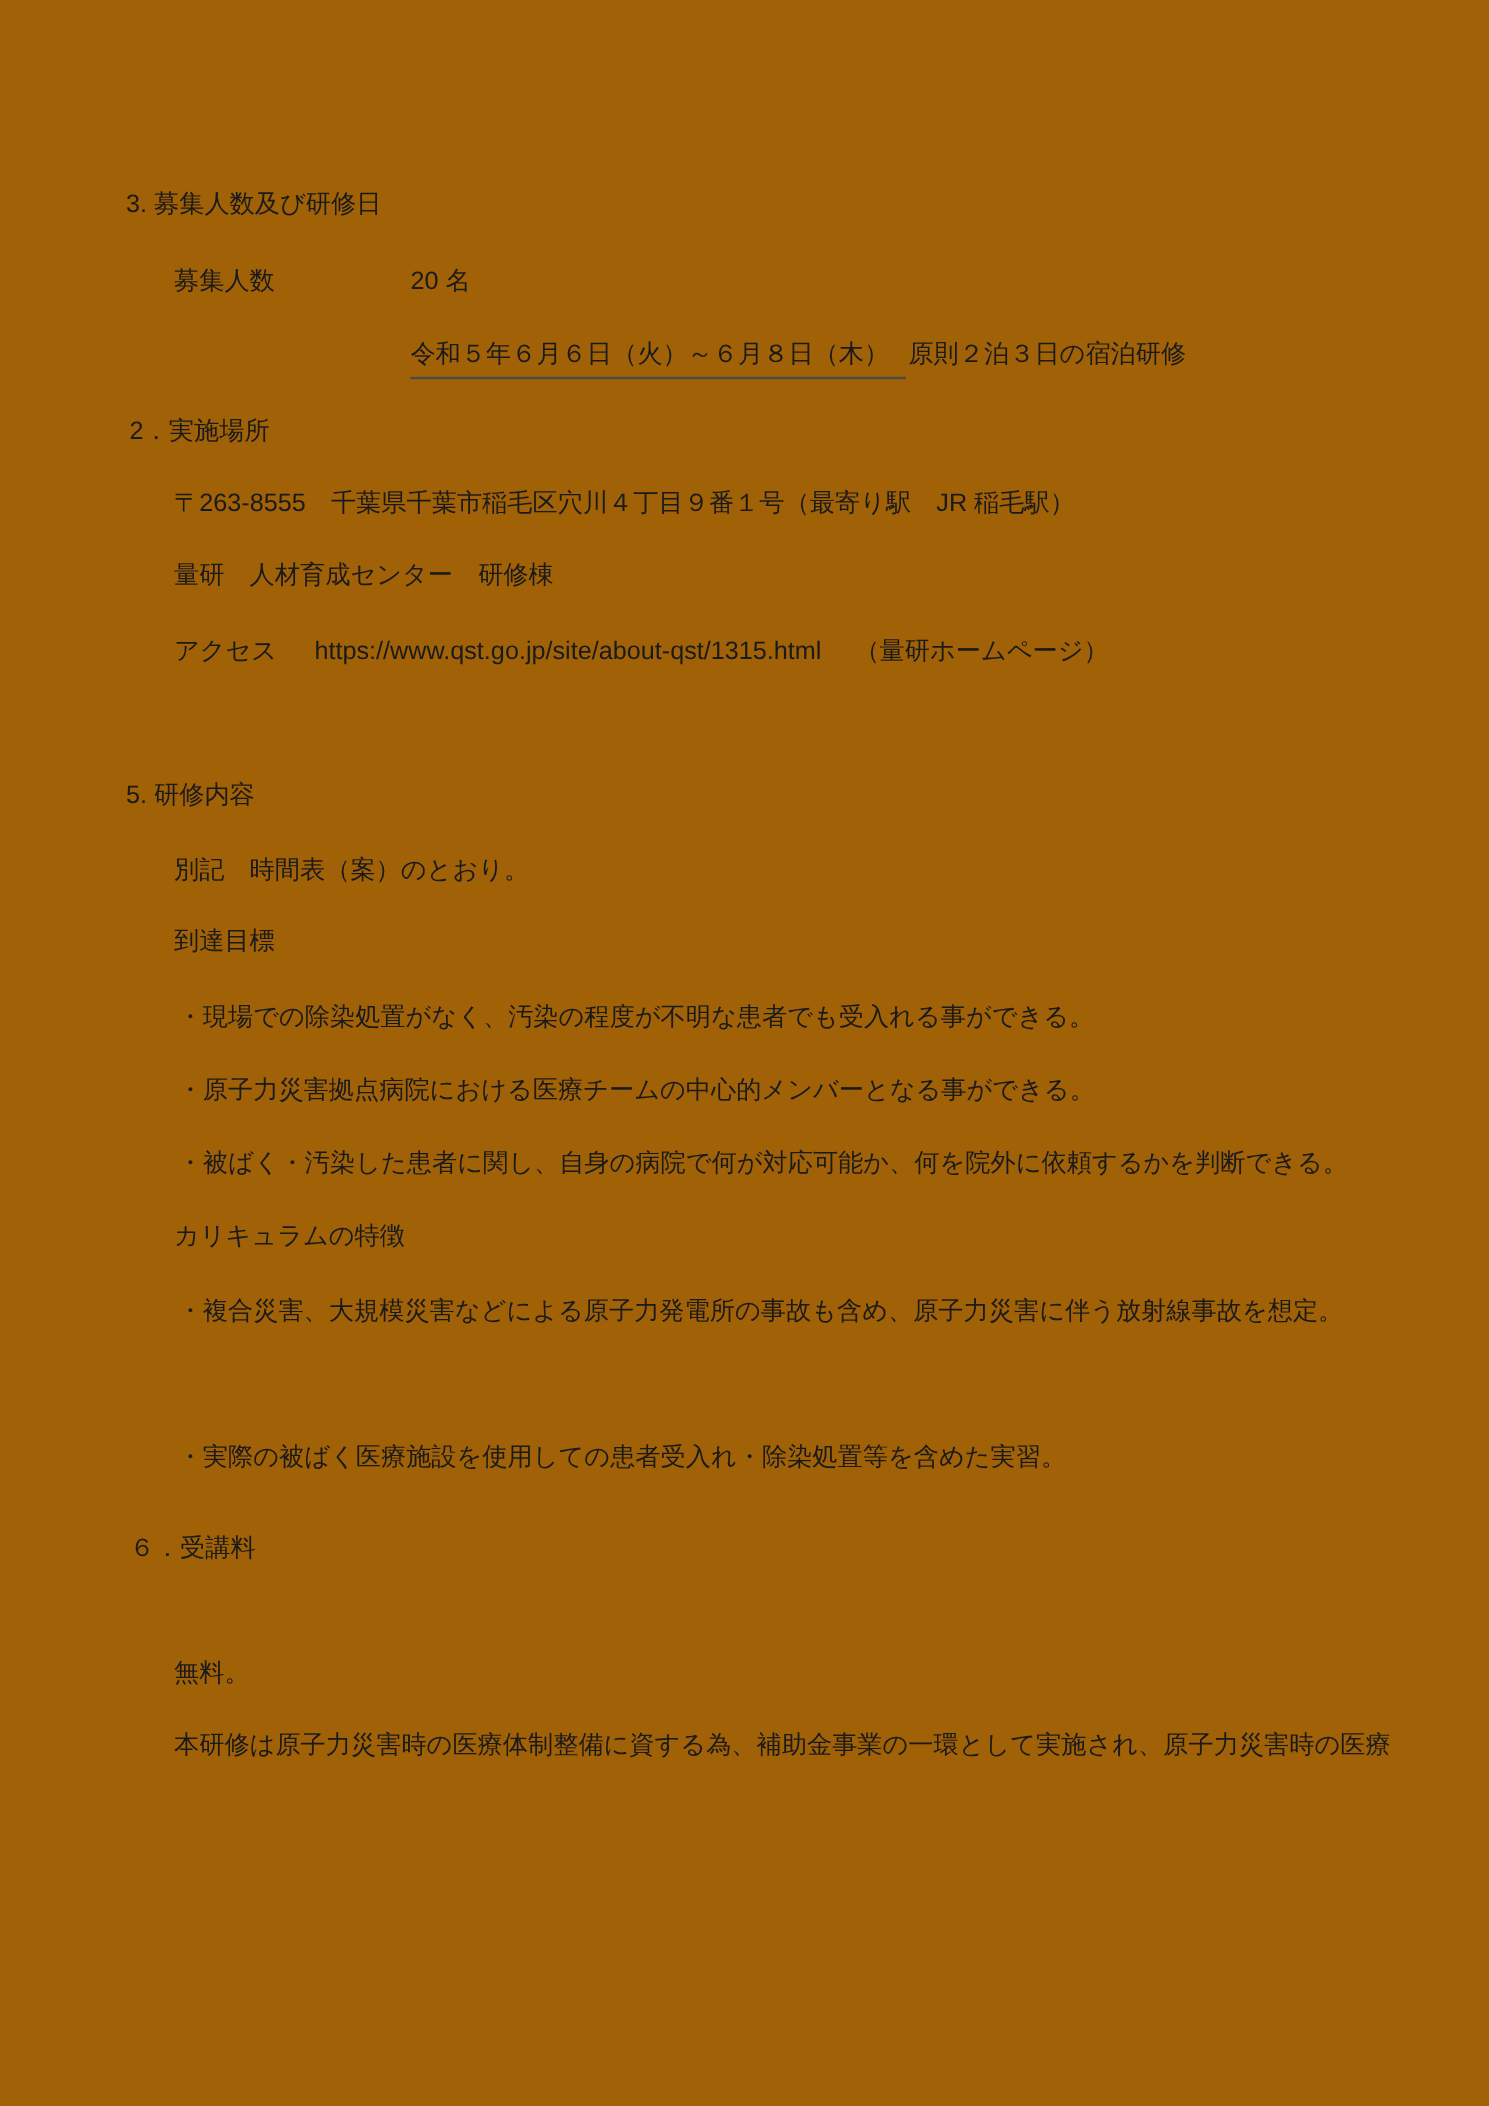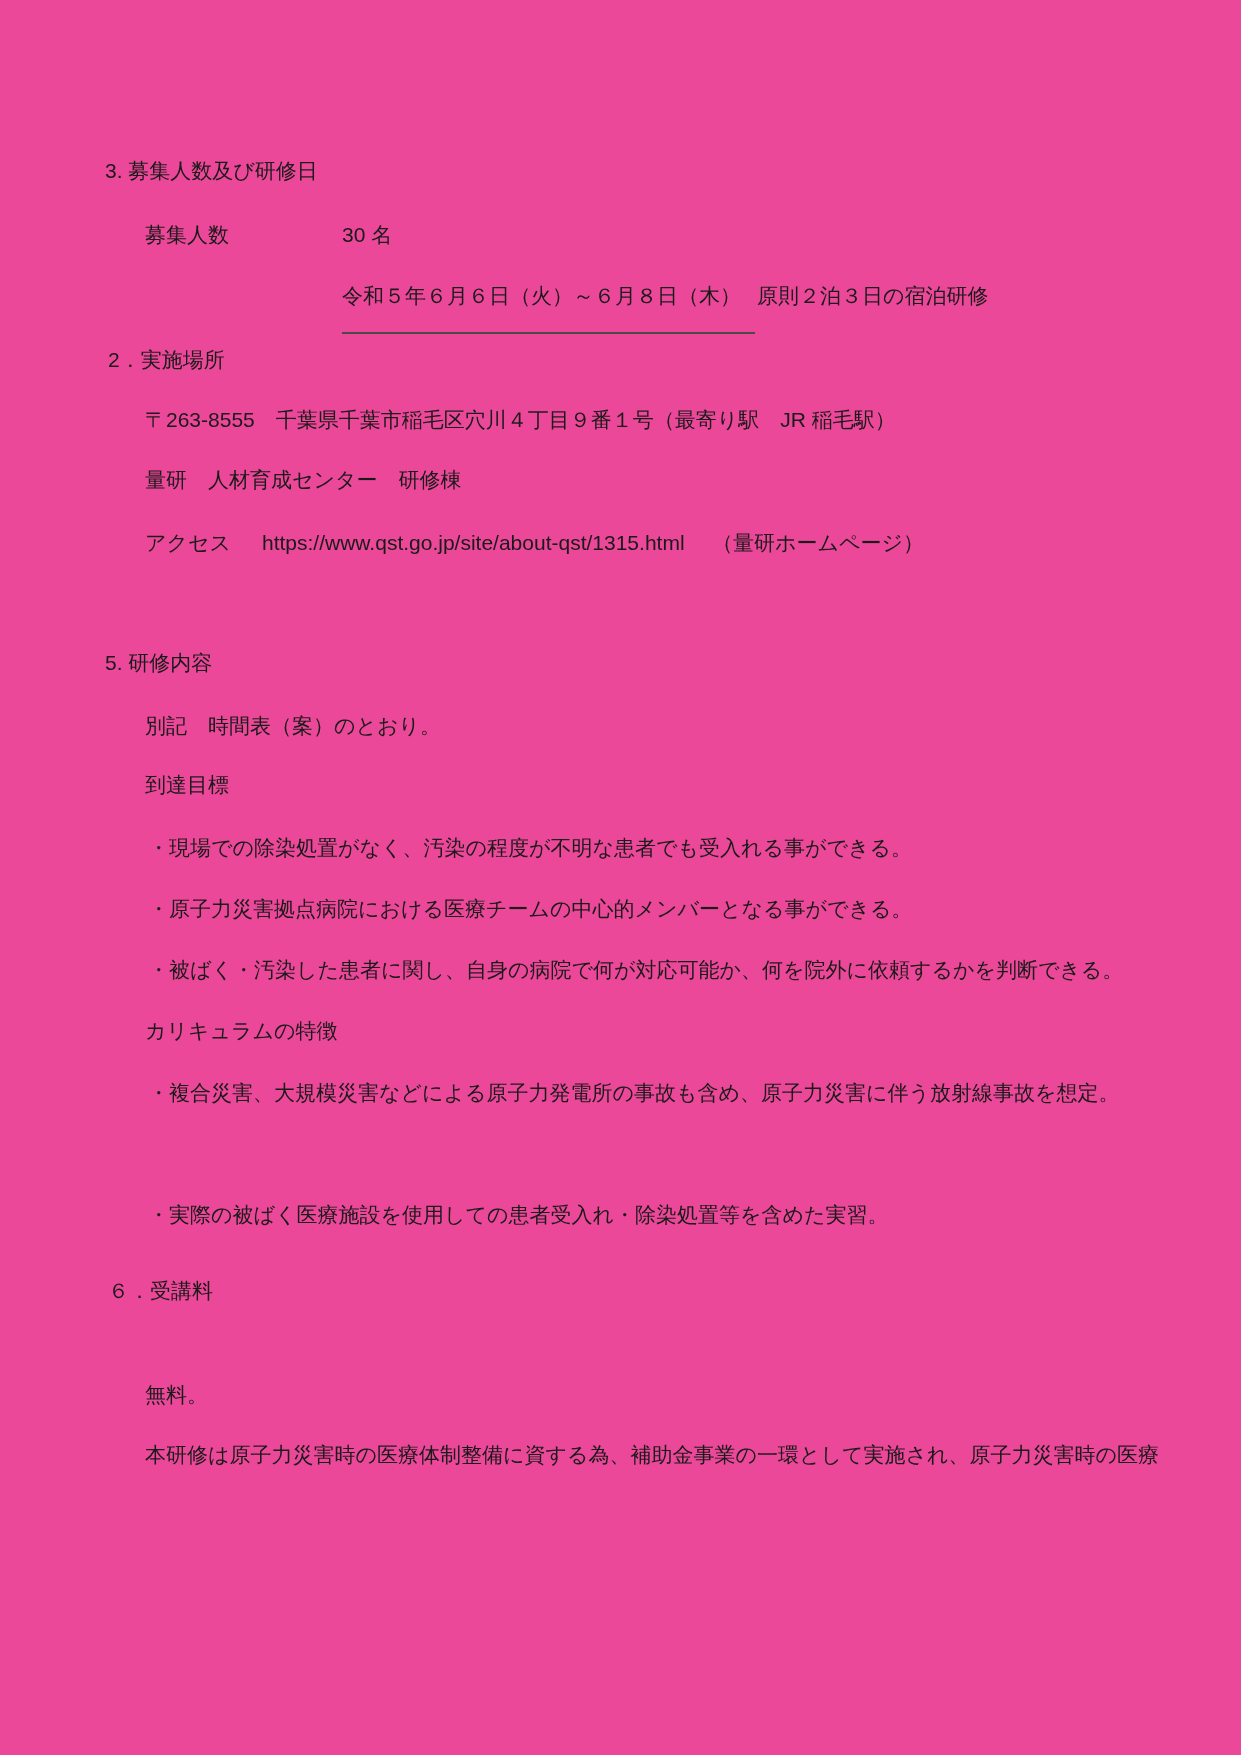--- a/index.html
+++ b/index.html
@@ -5,54 +5,54 @@
   html, body {
     margin: 0;
     padding: 0;
     background: #e8e8e8;
   }
   .page {
     position: relative;
     width: 1241px;
     height: 1755px;
     margin: 0 auto;
-    background: #ec4899;
+    background: #a16207;
     font-family: "Liberation Sans", "DejaVu Sans", sans-serif;
     font-size: 21px;
     color: #1a1a1a;
     overflow: hidden;
   }
   .ln {
     position: absolute;
     white-space: nowrap;
     line-height: 1.25;
   }
   .part {
     position: absolute;
     top: 0;
     white-space: nowrap;
     line-height: 1.25;
     text-align: center;
   }
   .underlined {
     border-bottom: 2px solid #4a4a4a;
-    padding-bottom: 23px;
+    padding-bottom: 5px;
     padding-right: 14px;
   }
 </style>
 </head>
 <body>
 
 <div class="page">
 
   <div class="ln" style="top:158px; left:105px">3. 募集人数及び研修日</div>
 
   <div class="ln" style="top:222px; left:0">
     <span class="part" style="left:145px">募集人数</span>
-    <span class="part" style="left:342px">30 名</span>
+    <span class="part" style="left:342px">20 名</span>
   </div>
 
   <div class="ln" style="top:283px; left:0">
     <span class="part underlined" style="left:342px">令和５年６月６日（火）～６月８日（木）</span>
     <span class="part" style="left:757px">原則２泊３日の宿泊研修</span>
   </div>
 
   <div class="ln" style="top:347px; left:108px">2．実施場所</div>
 
   <div class="ln" style="top:407px; left:145px">〒263-8555　千葉県千葉市稲毛区穴川４丁目９番１号（最寄り駅　JR 稲毛駅）</div>

